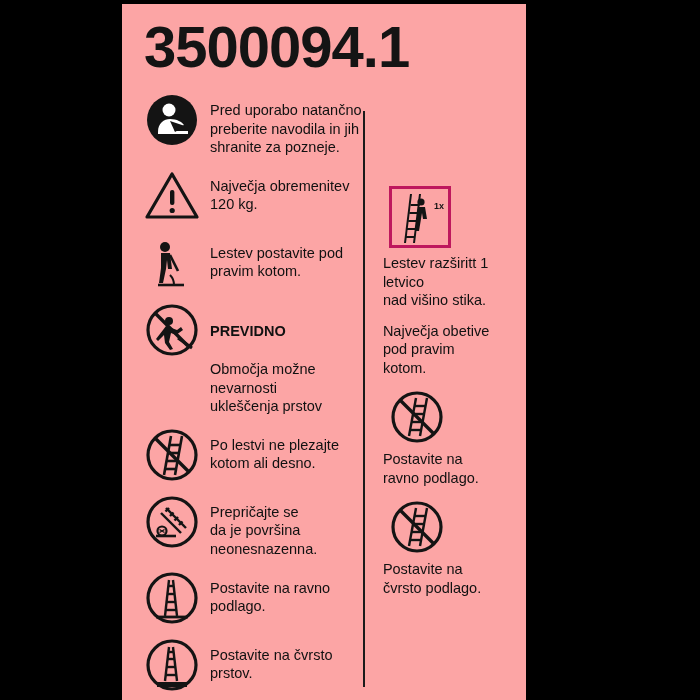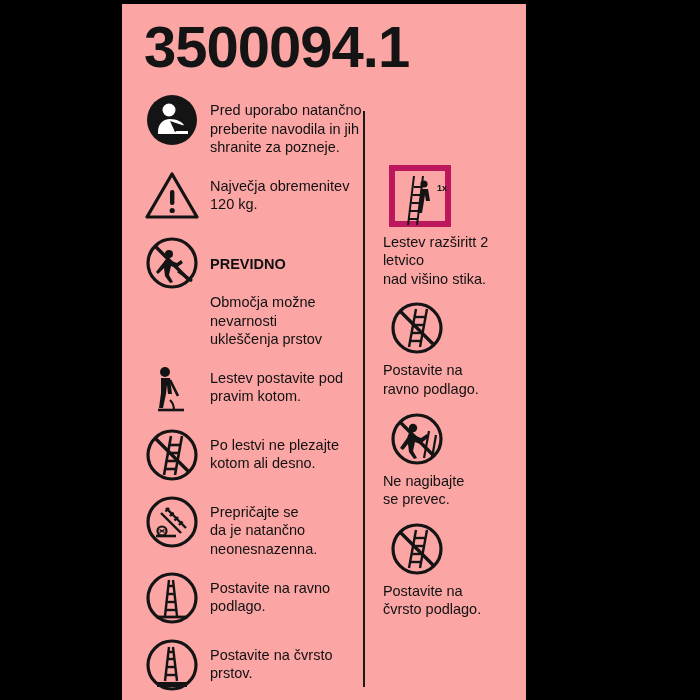--- a/index.html
+++ b/index.html
@@ -83,21 +83,21 @@
   
   .rblock {
     margin-bottom: 12px;
   }
   .rblock .icon-wrap {
     margin: 0 0 5px 6px;
   }
   .rbox {
     width: 62px;
     height: 62px;
-    border: 6px solid #be185d;
+    border: 3px solid #be185d;
     position: relative;
     margin: 0 0 6px 6px;
     box-sizing: border-box;
   }
   .rbox.wide {
     width: 70px;
     height: 58px;
   }
   .rtext {
     font-size: 14.5px;
@@ -140,46 +140,46 @@
             <circle cx="28.2" cy="42.5" r="2.6" fill="#141414"></circle>
           </svg>
         </div>
         <div class="row-text">Največja obremenitev
 120 kg.</div>
       </div>
 
       <div class="row">
         <div class="icon-wrap">
           <svg width="56" height="56" viewBox="0 0 56 56">
-            <circle cx="28" cy="28" r="24" fill="none" stroke="#141414" stroke-width="3.2"></circle>
-            <circle cx="25" cy="19" r="4" fill="#141414"></circle>
-            <path d="M22 24 L33 28 L37 25 L39 28 L32 33 L27 31 L25 40 L29 47 L26 48 L21 41 L20 33 L14 39 L12 37 L19 28 Z" fill="#141414"></path>
-            <path d="M34 36 L48 46" stroke="#141414" stroke-width="3"></path>
-            <path d="M11 11 L45 45" stroke="#141414" stroke-width="3.4"></path>
-          </svg>
-        </div>
-        <div class="row-text with-head">
-          <span class="head">PREVIDNO</span>
-          <span>Območja možne nevarnosti
-ukleščenja prstov</span>
-        </div>
-      </div>
-
-      <div class="row">
-        <div class="icon-wrap">
-          <svg width="56" height="56" viewBox="0 0 56 56">
             <circle cx="21" cy="12" r="5" fill="#141414"></circle>
             <path d="M17 18 L26 18 L28 34 L24 34 L23 25 L22 34 L19 48 L15 48 L17 33 Z" fill="#141414"></path>
             <path d="M26 20 L34 36" stroke="#141414" stroke-width="2.6"></path>
             <path d="M14 50 L40 50" stroke="#141414" stroke-width="2.6"></path>
             <path d="M30 50 A14 14 0 0 0 26 40" fill="none" stroke="#141414" stroke-width="2"></path>
           </svg>
         </div>
         <div class="row-text">Lestev postavite pod
 pravim kotom.</div>
+      </div>
+
+      <div class="row">
+        <div class="icon-wrap">
+          <svg width="56" height="56" viewBox="0 0 56 56">
+            <circle cx="28" cy="28" r="24" fill="none" stroke="#141414" stroke-width="3.2"></circle>
+            <circle cx="25" cy="19" r="4" fill="#141414"></circle>
+            <path d="M22 24 L33 28 L37 25 L39 28 L32 33 L27 31 L25 40 L29 47 L26 48 L21 41 L20 33 L14 39 L12 37 L19 28 Z" fill="#141414"></path>
+            <path d="M34 36 L48 46" stroke="#141414" stroke-width="3"></path>
+            <path d="M11 11 L45 45" stroke="#141414" stroke-width="3.4"></path>
+          </svg>
+        </div>
+        <div class="row-text with-head">
+          <span class="head">PREVIDNO</span>
+          <span>Območja možne nevarnosti
+ukleščenja prstov</span>
+        </div>
       </div>
 
       <div class="row">
         <div class="icon-wrap">
           <svg width="56" height="56" viewBox="0 0 56 56">
             <circle cx="28" cy="28" r="24" fill="none" stroke="#141414" stroke-width="3.2"></circle>
             <g stroke="#141414" stroke-width="2.6" fill="none">
               <path d="M20 48 L27 9"></path>
               <path d="M31 48 L38 9"></path>
               <path d="M21.5 42 L32.5 42"></path>
@@ -205,21 +205,21 @@
               <path d="M26 22 L29.5 18.5"></path>
               <path d="M30.5 26.5 L34 23"></path>
               <path d="M35 31 L38.5 27.5"></path>
             </g>
             <path d="M12 42 L32 42" stroke="#141414" stroke-width="2.6"></path>
             <circle cx="18" cy="37" r="4.5" fill="none" stroke="#141414" stroke-width="2.2"></circle>
             <path d="M15.5 35.5 L20.5 38.5 M20.5 35.5 L15.5 38.5" stroke="#141414" stroke-width="1.4"></path>
           </svg>
         </div>
         <div class="row-text">Prepričajte se
-da je natančno
+da je površina
 neonesnazenna.</div>
       </div>
 
       <div class="row">
         <div class="icon-wrap">
           <svg width="56" height="56" viewBox="0 0 56 56">
             <circle cx="28" cy="28" r="24" fill="none" stroke="#141414" stroke-width="3.2"></circle>
             <g stroke="#141414" stroke-width="2.4" fill="none">
               <path d="M21 46 L25 10"></path>
               <path d="M33 46 L29 10"></path>
@@ -270,25 +270,28 @@
               <path d="M15 40 L24 40"></path>
               <path d="M16.2 32 L25.2 32"></path>
               <path d="M17.4 24 L26.4 24"></path>
               <path d="M18.6 16 L27.6 16"></path>
             </g>
             <circle cx="29" cy="13" r="3.6" fill="#141414"></circle>
             <path d="M26 18 L33 18 L35 30 L31 30 L30 24 L29 30 L27 42 L23 42 L25 29 Z" fill="#141414"></path>
             <text x="42" y="20" font-family="Liberation Sans, sans-serif" font-size="9" font-weight="bold" fill="#141414">1x</text>
           </svg>
         </div>
-        <div class="rtext">Lestev razširitt 2 letvico
+        <div class="rtext">Lestev razširitt 1 letvico
 nad višino stika.</div>
       </div>
 
       <div class="rblock">
+        <div class="rtext">Največja obetive
+pod pravim
+kotom.</div>
       </div>
 
       <div class="rblock">
         <div class="icon-wrap">
           <svg width="56" height="56" viewBox="0 0 56 56">
             <circle cx="28" cy="28" r="24" fill="none" stroke="#141414" stroke-width="3.2"></circle>
             <g stroke="#141414" stroke-width="2.4" fill="none">
               <path d="M20 47 L27 9"></path>
               <path d="M31 47 L38 9"></path>
               <path d="M21.2 41 L32.2 41"></path>
@@ -296,36 +299,20 @@
               <path d="M24 25 L35 25"></path>
               <path d="M25.4 17 L36.4 17"></path>
             </g>
             <path d="M11 11 L45 45" stroke="#141414" stroke-width="3.4"></path>
           </svg>
         </div>
         <div class="rtext">Postavite na
 ravno podlago.</div>
       </div>
 
-      <div class="rblock">
-        <div class="icon-wrap">
-          <svg width="56" height="56" viewBox="0 0 56 56">
-            <circle cx="28" cy="28" r="24" fill="none" stroke="#141414" stroke-width="3.2"></circle>
-            <circle cx="24" cy="17" r="4.2" fill="#141414"></circle>
-            <path d="M20 22 L32 27 L38 23 L40 26 L31 33 L26 31 L24 40 L28 47 L25 48 L20 41 L19 33 L14 39 L11 37 L18 27 Z" fill="#141414"></path>
-            <g stroke="#141414" stroke-width="2.2" fill="none">
-              <path d="M35 47 L40 20"></path>
-              <path d="M43 47 L47 24"></path>
-            </g>
-            <path d="M11 11 L45 45" stroke="#141414" stroke-width="3.4"></path>
-          </svg>
-        </div>
-        <div class="rtext">Ne nagibajte
-se prevec.</div>
-      </div>
 
       <div class="rblock">
         <div class="icon-wrap">
           <svg width="56" height="56" viewBox="0 0 56 56">
             <circle cx="28" cy="28" r="24" fill="none" stroke="#141414" stroke-width="3.2"></circle>
             <g stroke="#141414" stroke-width="2.4" fill="none">
               <path d="M20 47 L27 9"></path>
               <path d="M31 47 L38 9"></path>
               <path d="M21.2 41 L32.2 41"></path>
               <path d="M22.6 33 L33.6 33"></path>

